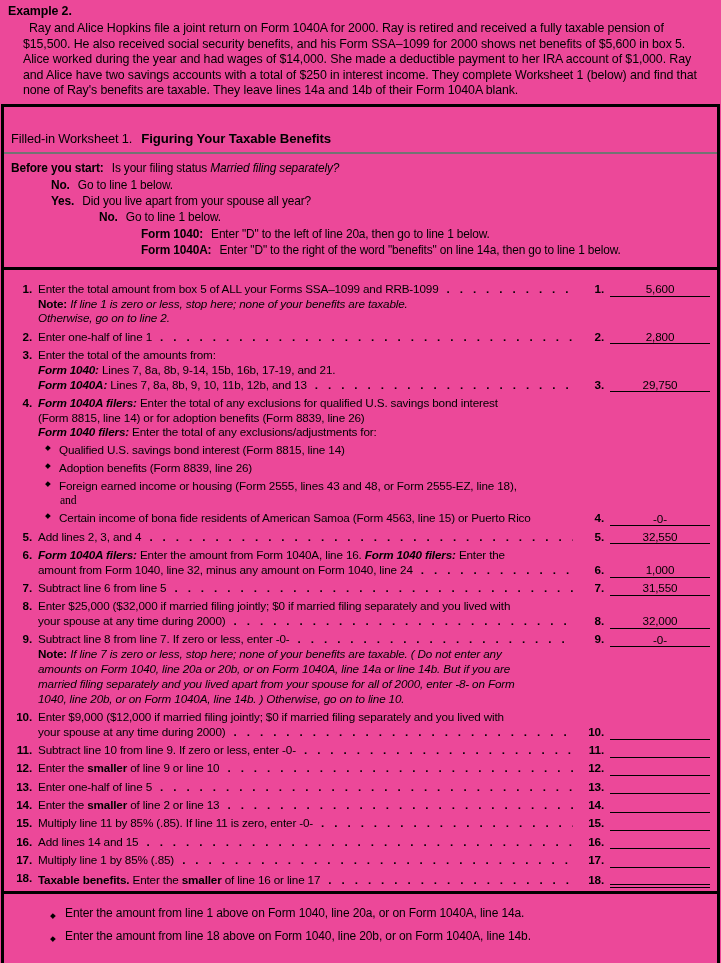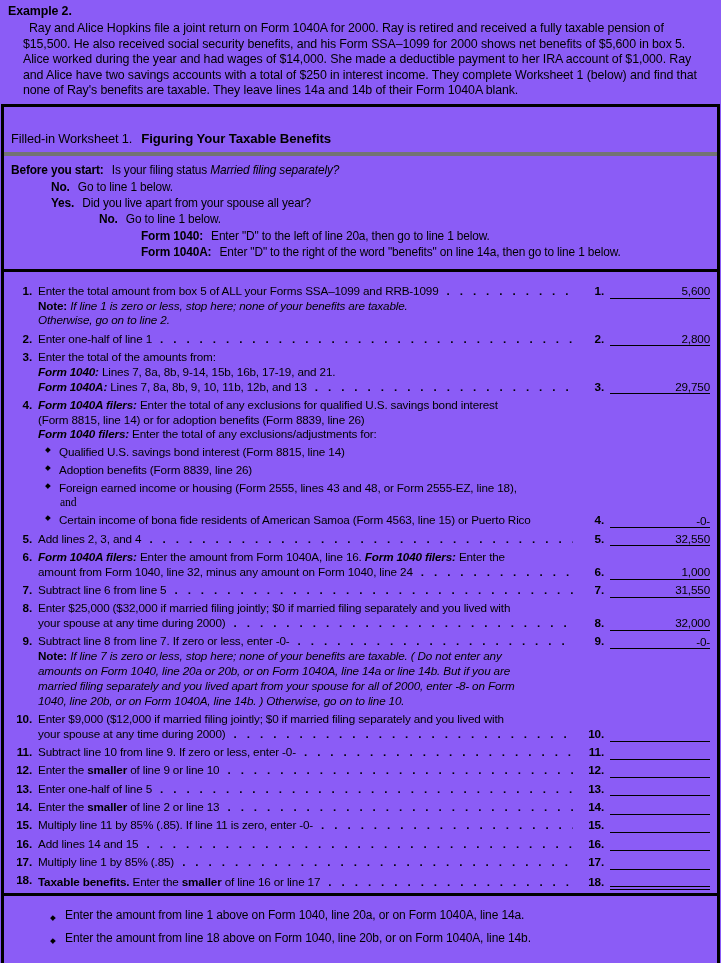--- a/index.html
+++ b/index.html
@@ -1,32 +1,32 @@
 <!DOCTYPE html>
 <html><head>
 <meta charset="utf-8">
 <style>
   html,body{margin:0;padding:0;background:#fff;color:#000;}
-  .page{position:relative;width:721px;height:963px;overflow:hidden;background:#8b5cf6;
+  .page{position:relative;width:721px;height:963px;overflow:hidden;background:#ec4899;
         font-family:"Liberation Sans","DejaVu Sans",sans-serif;}
   .b{font-weight:bold}
   .i{font-style:italic}
   .bi{font-weight:bold;font-style:italic}
 
   
   .example{padding:4px 9px 0 8px;font-size:12.4px;line-height:15.4px;letter-spacing:-0.1px;}
   .ex-head{font-weight:bold;}
   .ex-body{margin:2px;padding-left:13px;text-indent:6px;}
 
   
   .ws{margin:6px 1px 2px 1px;border:3px solid #000;}
   .ws-title{padding:24px 8px 6px 7px;font-size:12.8px;letter-spacing:-0.1px;}
   .ws-title .t2{font-weight:bold;font-size:13.2px;margin-left:9px;}
 
-  .ws-before{border-top:4px solid #737373;padding:6px 8px 9px 7px;font-size:11.9px;line-height:16.3px;letter-spacing:-0.15px;}
+  .ws-before{border-top:2px solid #737373;padding:6px 8px 9px 7px;font-size:11.9px;line-height:16.3px;letter-spacing:-0.15px;}
   .b-line{white-space:nowrap;}
   .ind0{padding-left:0}
   .ind1{padding-left:40px}
   .ind2{padding-left:88px}
   .ind3{padding-left:130px}
   .b-line .b{margin-right:5px;}
 
   
   .ws-rows{border-top:3px solid #000;padding:8px 7px 3px 7px;font-size:11.7px;line-height:14.8px;letter-spacing:-0.15px;}
   .row{position:relative;padding-left:27px;margin-top:3.5px;}
@@ -36,21 +36,21 @@
   .line.bl{padding-left:7px;}
   .line.bl{margin-top:3px;}
   .line.cont{padding-left:22px;font-family:Liberation Serif, serif;}
   .diamond{flex:0 0 14px;font-size:7.5px;transform:translateY(-2.5px);}
   .dots{flex:1 1 14px;min-width:12px;overflow:hidden;white-space:nowrap;margin:0 4px 0 8px;}
   .dots::after{content:".  .  .  .  .  .  .  .  .  .  .  .  .  .  .  .  .  .  .  .  .  .  .  .  .  .  .  .  .  .  .  .  .  .  .  .  .  .";
                font-weight:bold;word-spacing:7px;}
   .amt{flex:0 0 auto;display:flex;align-items:flex-end;}
   .amt.push{margin-left:auto;}
   .amt-label{font-weight:bold;width:27px;text-align:right;margin-right:6px;}
-  .amt-line{width:100px;text-align:right;border-bottom:1.7px solid #000;height:14.5px;box-sizing:border-box;}
+  .amt-line{width:100px;text-align:center;border-bottom:1.7px solid #000;height:14.5px;box-sizing:border-box;}
   .amt-line.double{border-bottom:4.5px double #000;height:17px;}
 
   
   .ws-footer{border-top:3px solid #000;padding:11px 8px 12px 46px;font-size:12px;line-height:16.2px;letter-spacing:-0.12px;}
   .f-bullet{display:flex;margin-bottom:7px;}
   .f-bullet .diamond{flex:0 0 15px;transform:translateY(3px);}
 </style>
 </head>
 <body>
 

